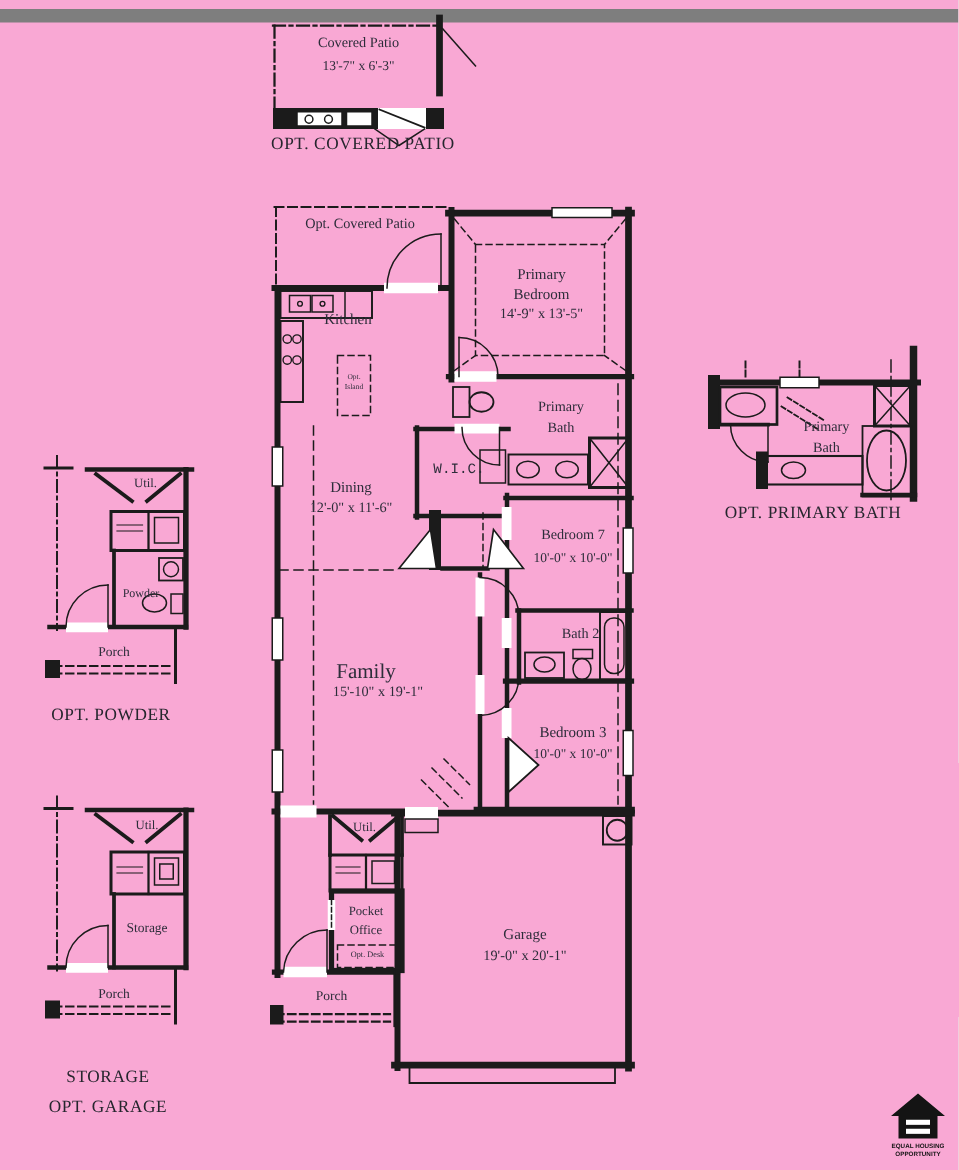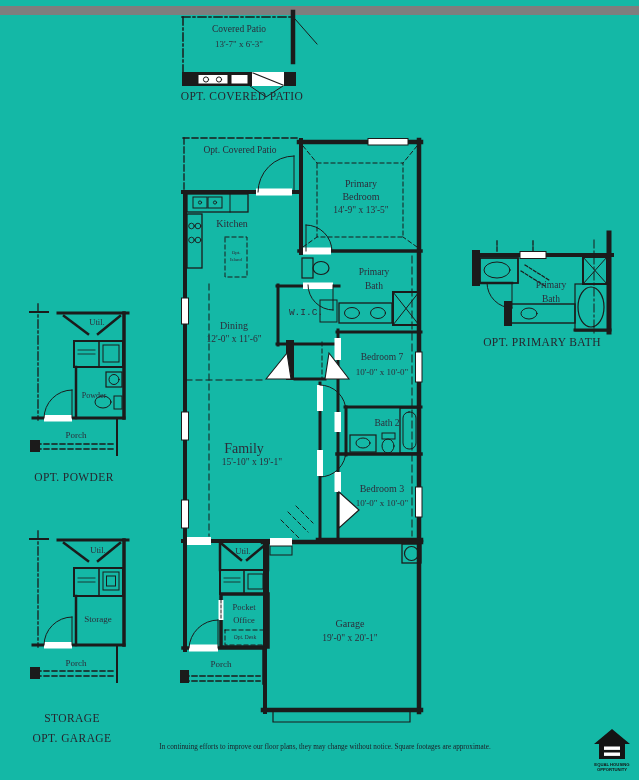--- a/index.html
+++ b/index.html
@@ -1,16 +1,16 @@
 <!DOCTYPE html>
 <html><head>
 <meta charset="utf-8">
 <style>
   html,body{margin:0;padding:0;background:#e8e8e6;}
-  .canvas{position:relative;width:639px;height:780px;background:#14b8a6;overflow:hidden;
+  .canvas{position:relative;width:639px;height:780px;background:#f9a8d4;overflow:hidden;
           font-family:"Liberation Serif","DejaVu Serif",serif;}
   .topbar{position:absolute;left:0;top:6px;width:639px;height:9px;background:#7e7e7e;}
   svg.linework{position:absolute;left:0;top:0;}
   .lbl{position:absolute;transform:translate(-50%,-50%);white-space:nowrap;text-align:center;
        color:#2d2d3a;line-height:1;}
   .cap{color:#26262e;letter-spacing:0.4px;font-size:11.5px;}
   .title{position:absolute;left:176px;top:684px;color:#2b2b3e;font-size:17.5px;
          letter-spacing:1.2px;line-height:1.1;}
   .disc{position:absolute;left:60px;width:530px;text-align:center;color:#1d1d26;font-size:7.2px;}
   .logo{position:absolute;left:591px;top:726px;}
@@ -246,21 +246,21 @@
         <path d="M594,240 V336" stroke-width="1" stroke-dasharray="8 3 2 3"></path>
       </g>
     </g>
   </svg>
 
   <div class="lbl" style="left:239px;top:30px;font-size:9.5px;">Covered Patio</div>
   <div class="lbl" style="left:239px;top:44px;font-size:9px;">13'-7" x 6'-3"</div>
   <div class="lbl cap" style="left:242px;top:97px;">OPT. COVERED PATIO</div>
 
   <div class="lbl" style="left:240px;top:151px;font-size:9.5px;">Opt. Covered Patio</div>
-  <div class="lbl" style="left:232px;top:224px;font-size:10px;">Kitchen</div>
+  <div class="lbl" style="left:232px;top:214px;font-size:10px;">Kitchen</div>
   <div class="lbl" style="left:236px;top:252px;font-size:5px;">Opt.</div>
   <div class="lbl" style="left:236px;top:259px;font-size:5px;">Island</div>
 
   <div class="lbl" style="left:361px;top:184px;font-size:10px;">Primary</div>
   <div class="lbl" style="left:361px;top:197px;font-size:10px;">Bedroom</div>
   <div class="lbl" style="left:361px;top:211px;font-size:9.5px;">14'-9" x 13'-5"</div>
 
   <div class="lbl" style="left:374px;top:273px;font-size:9.5px;">Primary</div>
   <div class="lbl" style="left:374px;top:287px;font-size:9.5px;">Bath</div>
 
@@ -299,21 +299,20 @@
   <div class="lbl" style="left:98px;top:550px;font-size:8.5px;">Util.</div>
   <div class="lbl" style="left:98px;top:619px;font-size:9px;">Storage</div>
   <div class="lbl" style="left:76px;top:663px;font-size:9px;">Porch</div>
   <div class="lbl cap" style="left:72px;top:739px;">OPT. GARAGE</div>
   <div class="lbl cap" style="left:72px;top:719px;">STORAGE</div>
 
   <div class="lbl" style="left:551px;top:286px;font-size:9.5px;">Primary</div>
   <div class="lbl" style="left:551px;top:300px;font-size:9.5px;">Bath</div>
   <div class="lbl cap" style="left:542px;top:343px;">OPT. PRIMARY BATH</div>
 
-  <div class="disc" style="top:743px;">In continuing efforts to improve our floor plans, they may change without notice. Square footages are approximate.</div>
 
   <svg class="logo" width="42" height="52" viewBox="0 0 42 52">
     <path d="M21,3 L39,18 L34,18 L34,33 L8,33 L8,18 L3,18 Z" fill="#141414"></path>
     <rect x="13" y="20.5" width="16" height="3.4" fill="#ffffff"></rect>
     <rect x="13" y="26.5" width="16" height="3.4" fill="#ffffff"></rect>
     <text x="21" y="39.5" text-anchor="middle" font-size="4.2" font-family="Liberation Sans, sans-serif" font-weight="bold" fill="#141414">EQUAL HOUSING</text>
     <text x="21" y="44.5" text-anchor="middle" font-size="4.2" font-family="Liberation Sans, sans-serif" font-weight="bold" fill="#141414">OPPORTUNITY</text>
   </svg>
 </div>
 

